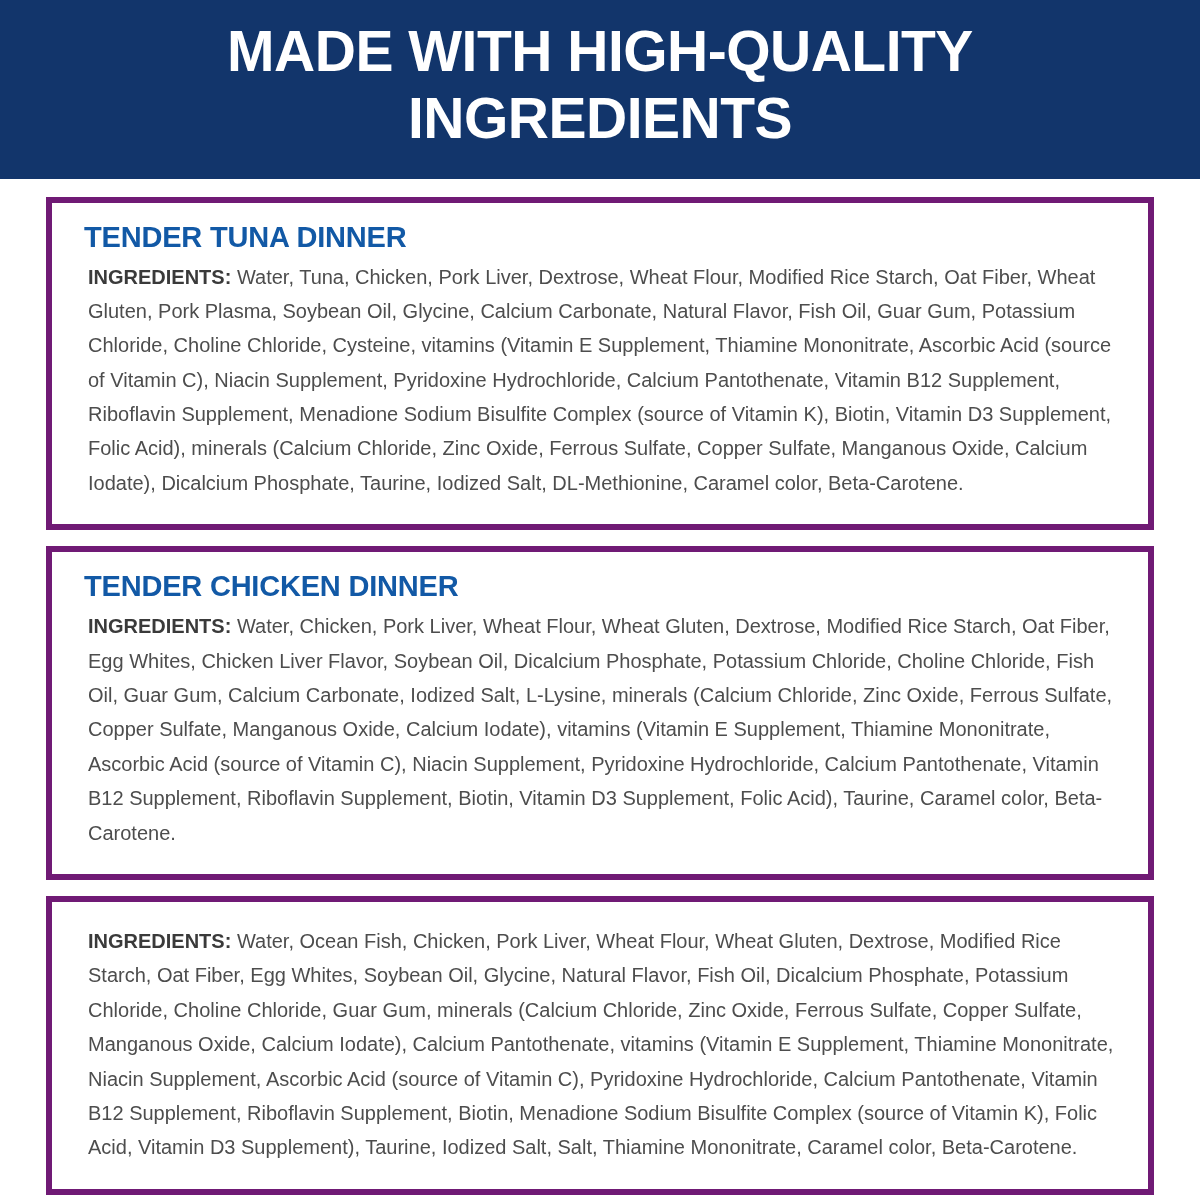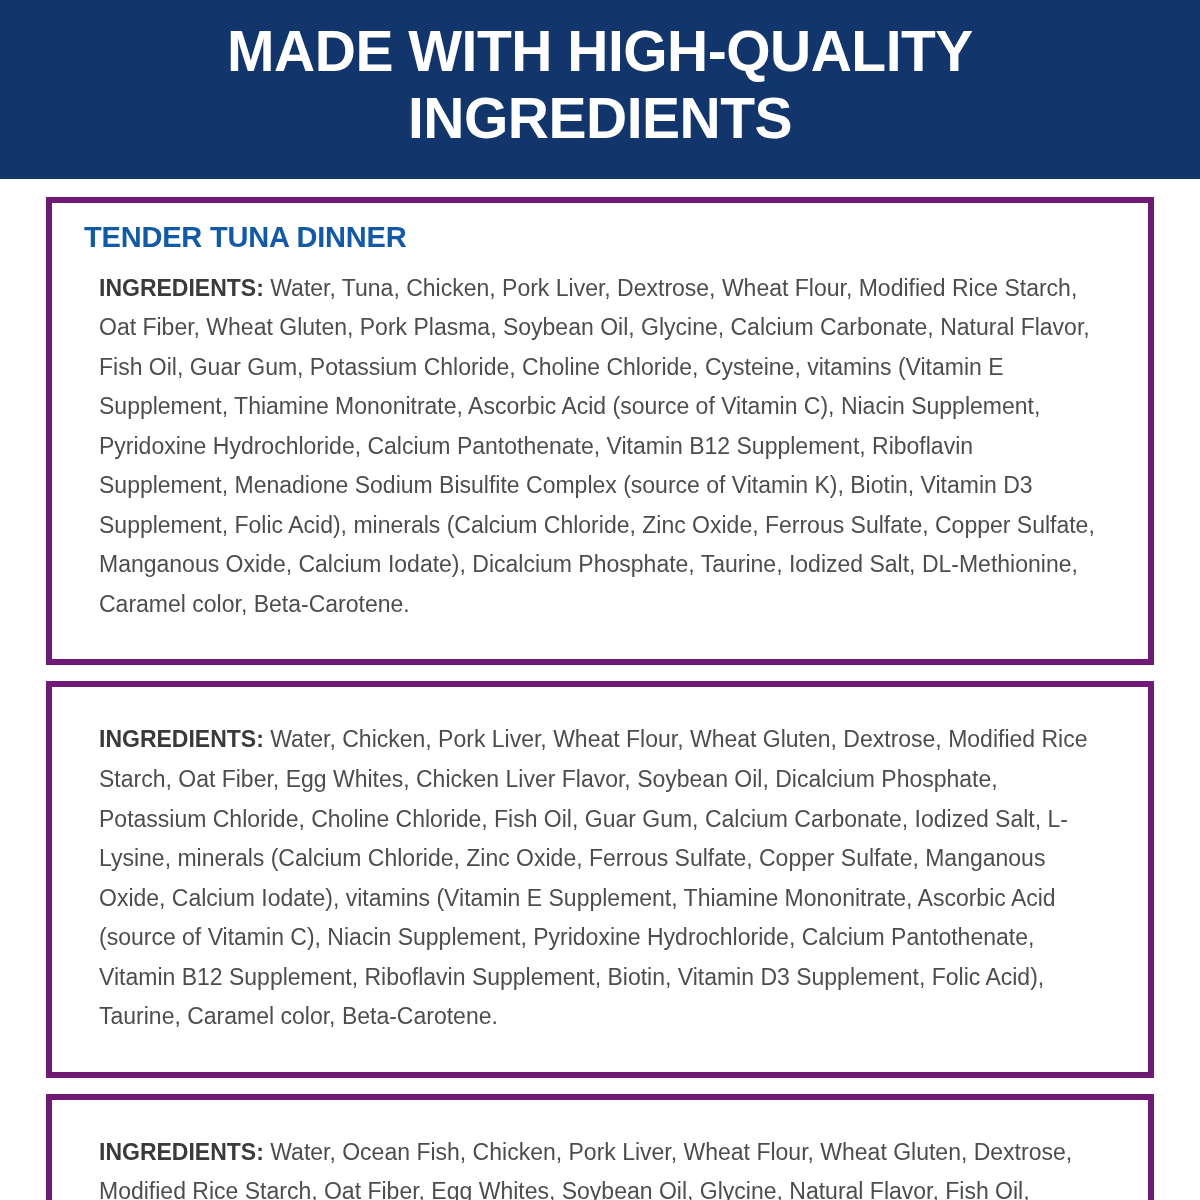--- a/index.html
+++ b/index.html
@@ -49,24 +49,24 @@
   }
   .card-title {
     color: #1259a6;
     font-size: 29px;
     font-weight: bold;
     margin: 0 0 6px 0;
     letter-spacing: -0.2px;
     font-family: "Liberation Sans", sans-serif;
   }
   .card-body {
-    font-size: 23px;
+    font-size: 20px;
     line-height: 1.72;
     color: #4d4d4d;
-    margin: 15px;
+    margin: 4px;
     text-align: left;
   }
   .ing-label {
     font-weight: bold;
     color: #3a3a3a;
   }
 </style>
 </head>
 <body>
 
@@ -77,20 +77,21 @@
   </div>
 
   <div class="content">
 
     <div class="card">
       <h2 class="card-title">TENDER TUNA DINNER</h2>
       <p class="card-body"><span class="ing-label">INGREDIENTS:</span> <span>Water, Tuna, Chicken, Pork Liver, Dextrose, Wheat Flour, Modified Rice Starch, Oat Fiber, Wheat Gluten, Pork Plasma, Soybean Oil, Glycine, Calcium Carbonate, Natural Flavor, Fish Oil, Guar Gum, Potassium Chloride, Choline Chloride, Cysteine, vitamins (Vitamin E Supplement, Thiamine Mononitrate, Ascorbic Acid (source of Vitamin C), Niacin Supplement, Pyridoxine Hydrochloride, Calcium Pantothenate, Vitamin B12 Supplement, Riboflavin Supplement, Menadione Sodium Bisulfite Complex (source of Vitamin K), Biotin, Vitamin D3 Supplement, Folic Acid), minerals (Calcium Chloride, Zinc Oxide, Ferrous Sulfate, Copper Sulfate, Manganous Oxide, Calcium Iodate), Dicalcium Phosphate, Taurine, Iodized Salt, DL-Methionine, Caramel color, Beta-Carotene.</span></p>
     </div>
 
     <div class="card">
+      <h2 class="card-title">TENDER CHICKEN DINNER</h2>
       <p class="card-body"><span class="ing-label">INGREDIENTS:</span> <span>Water, Chicken, Pork Liver, Wheat Flour, Wheat Gluten, Dextrose, Modified Rice Starch, Oat Fiber, Egg Whites, Chicken Liver Flavor, Soybean Oil, Dicalcium Phosphate, Potassium Chloride, Choline Chloride, Fish Oil, Guar Gum, Calcium Carbonate, Iodized Salt, L-Lysine, minerals (Calcium Chloride, Zinc Oxide, Ferrous Sulfate, Copper Sulfate, Manganous Oxide, Calcium Iodate), vitamins (Vitamin E Supplement, Thiamine Mononitrate, Ascorbic Acid (source of Vitamin C), Niacin Supplement, Pyridoxine Hydrochloride, Calcium Pantothenate, Vitamin B12 Supplement, Riboflavin Supplement, Biotin, Vitamin D3 Supplement, Folic Acid), Taurine, Caramel color, Beta-Carotene.</span></p>
     </div>
 
     <div class="card">
       <p class="card-body"><span class="ing-label">INGREDIENTS:</span> <span>Water, Ocean Fish, Chicken, Pork Liver, Wheat Flour, Wheat Gluten, Dextrose, Modified Rice Starch, Oat Fiber, Egg Whites, Soybean Oil, Glycine, Natural Flavor, Fish Oil, Dicalcium Phosphate, Potassium Chloride, Choline Chloride, Guar Gum, minerals (Calcium Chloride, Zinc Oxide, Ferrous Sulfate, Copper Sulfate, Manganous Oxide, Calcium Iodate), Calcium Pantothenate, vitamins (Vitamin E Supplement, Thiamine Mononitrate, Niacin Supplement, Ascorbic Acid (source of Vitamin C), Pyridoxine Hydrochloride, Calcium Pantothenate, Vitamin B12 Supplement, Riboflavin Supplement, Biotin, Menadione Sodium Bisulfite Complex (source of Vitamin K), Folic Acid, Vitamin D3 Supplement), Taurine, Iodized Salt, Salt, Thiamine Mononitrate, Caramel color, Beta-Carotene.</span></p>
     </div>
 
   </div>
 </div>
 

